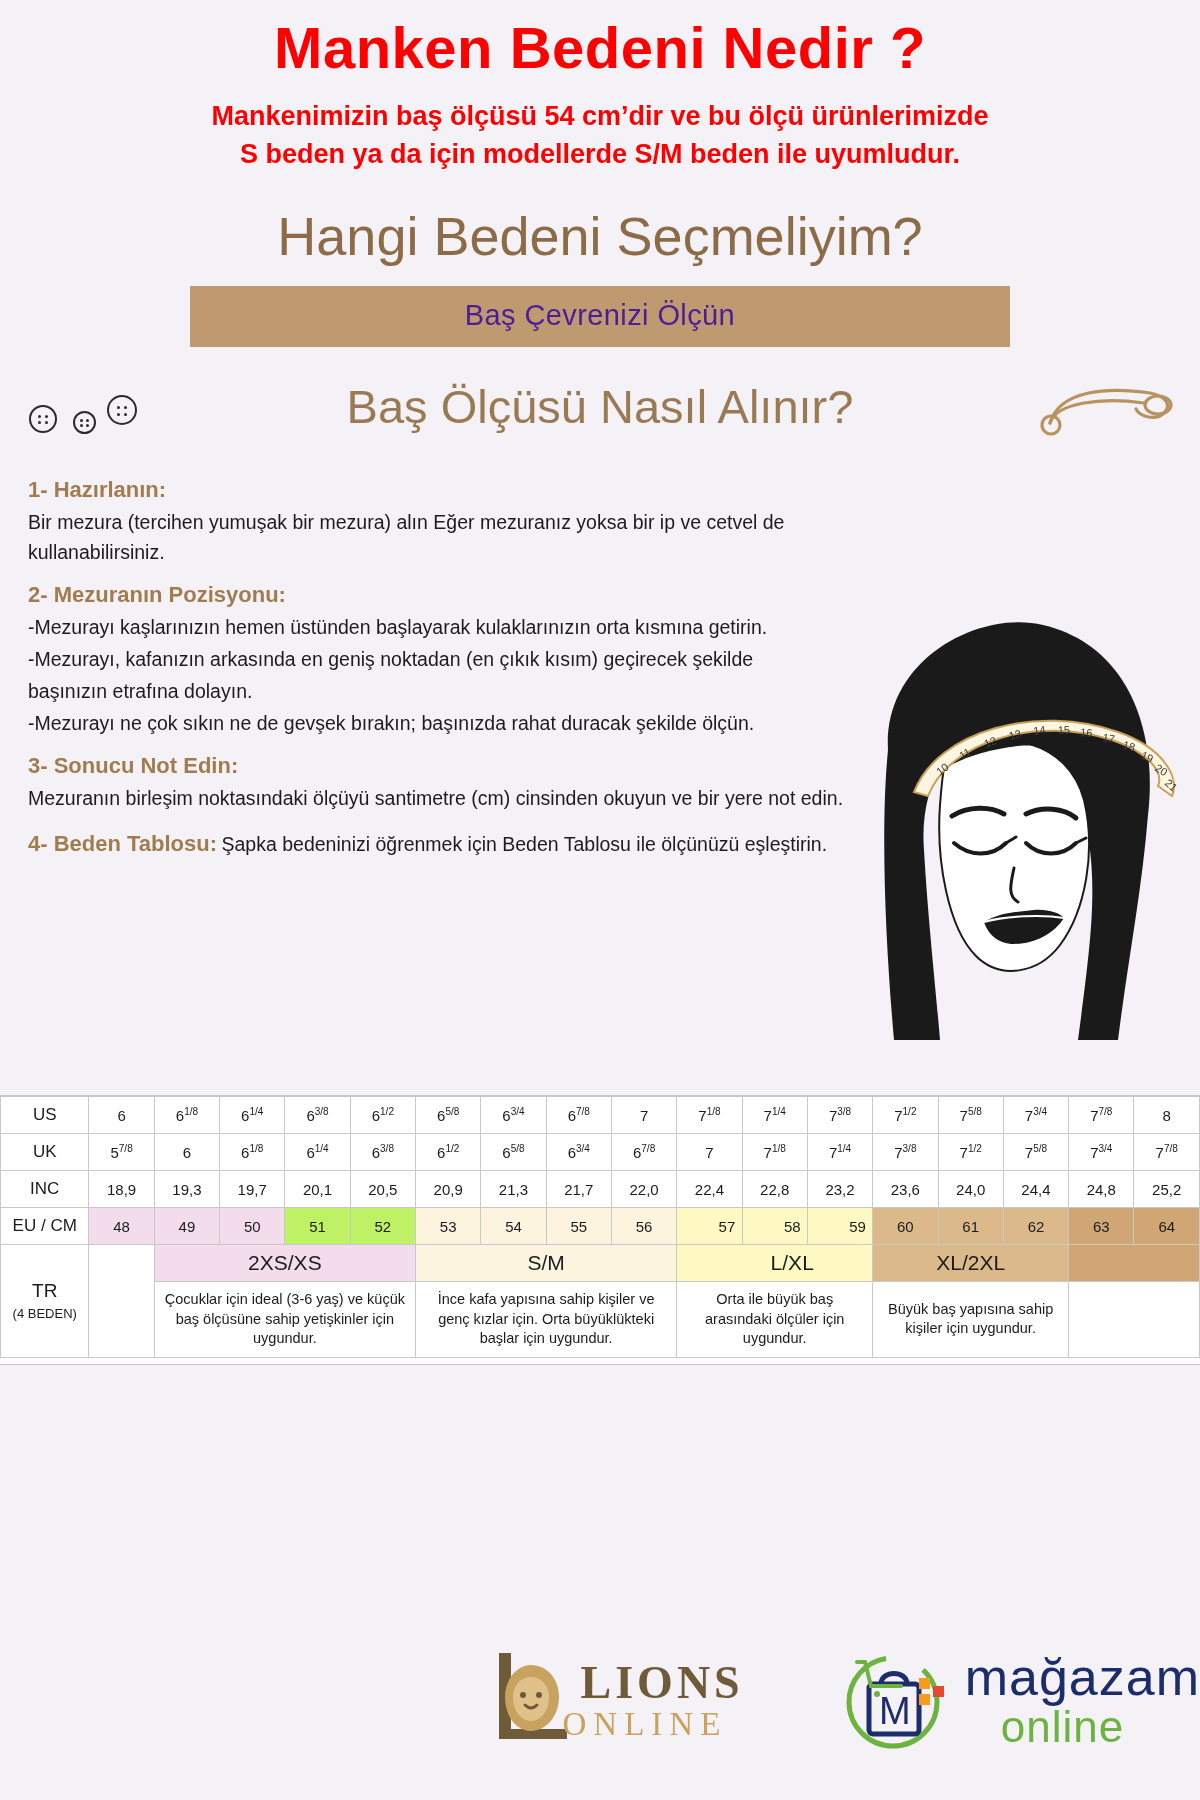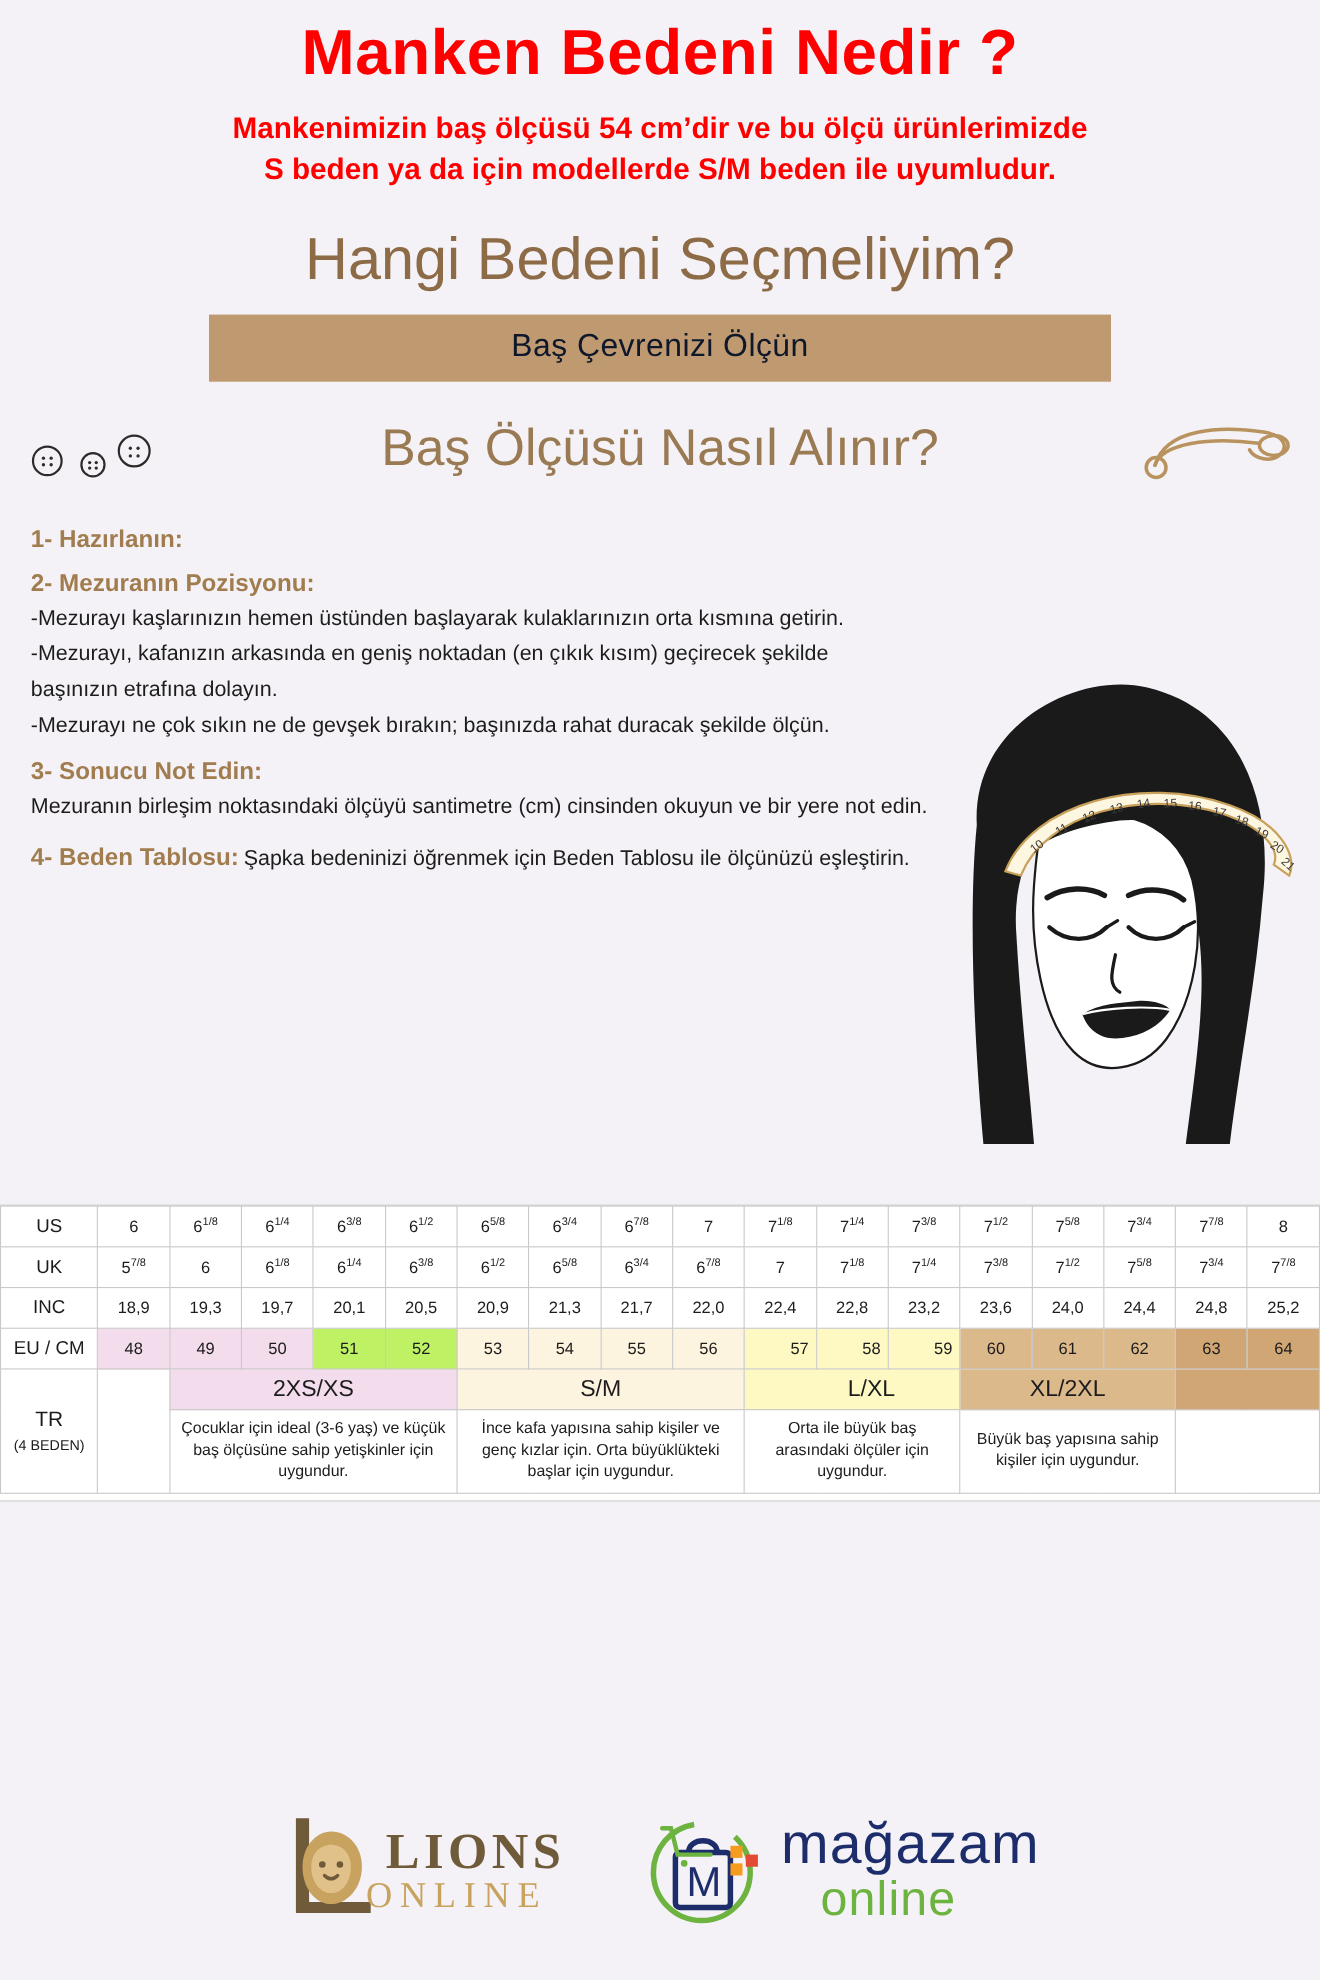--- a/index.html
+++ b/index.html
@@ -48,21 +48,21 @@
     color: #8c6b46;
     font-size: 54px;
     margin-top: 34px;
     line-height: 1.05;
     font-family: "Liberation Sans", sans-serif;
   }
   .band {
     margin: 22px auto 0 auto;
     width: 820px;
     background: #bf9a71;
-    color: #0f172a;
+    color: #4c1d95;
     text-align: center;
     font-size: 29px;
     padding: 13px 0 15px 0;
     letter-spacing: 0.4px;
   }
 
   
   .howto-wrap {
     position: relative;
     margin-top: 36px;
@@ -208,22 +208,22 @@
 
   
   .footer {
     position: absolute;
     left: 0;
     top: 1600px;
     width: 1200px;
     height: 200px;
     display: flex;
     align-items: center;
-    justify-content: center;
-    gap: 66px;
+    justify-content: flex-end;
+    gap: 91px;
   }
   .logo-lions {
     display: flex;
     align-items: center;
     gap: 4px;
   }
   .lions-text {
     line-height: 1;
   }
   .lions-top {
@@ -303,20 +303,21 @@
         <path d="M10 40 C 20 6, 70 4, 110 10 C 126 13, 132 22, 124 30 C 116 38, 100 34, 96 26" fill="none" stroke="#b8935f" stroke-width="3.2" stroke-linecap="round"></path>
         <path d="M10 40 C 16 20, 60 14, 104 20" fill="none" stroke="#b8935f" stroke-width="3.2" stroke-linecap="round"></path>
         <circle cx="11" cy="42" r="9" fill="none" stroke="#b8935f" stroke-width="3.2"></circle>
         <ellipse cx="118" cy="22" rx="13" ry="9" fill="none" stroke="#b8935f" stroke-width="3.2"></ellipse>
       </svg>
     </div>
   </div>
 
   <div class="steps">
     <div class="step-h">1- Hazırlanın:</div>
+    <div class="step-p">Bir mezura (tercihen yumuşak bir mezura) alın Eğer mezuranız yoksa bir ip ve cetvel de kullanabilirsiniz.</div>
 
     <div class="step-h">2- Mezuranın Pozisyonu:</div>
     <div class="step-p tight">-Mezurayı kaşlarınızın hemen üstünden başlayarak kulaklarınızın orta kısmına getirin.</div>
     <div class="step-p tight">-Mezurayı, kafanızın arkasında en geniş noktadan (en çıkık kısım) geçirecek şekilde</div>
     <div class="step-p tight">başınızın etrafına dolayın.</div>
     <div class="step-p tight">-Mezurayı ne çok sıkın ne de gevşek bırakın; başınızda rahat duracak şekilde ölçün.</div>
 
     <div class="step-h">3- Sonucu Not Edin:</div>
     <div class="step-p">Mezuranın birleşim noktasındaki ölçüyü santimetre (cm) cinsinden okuyun ve bir yere not edin.</div>
 

